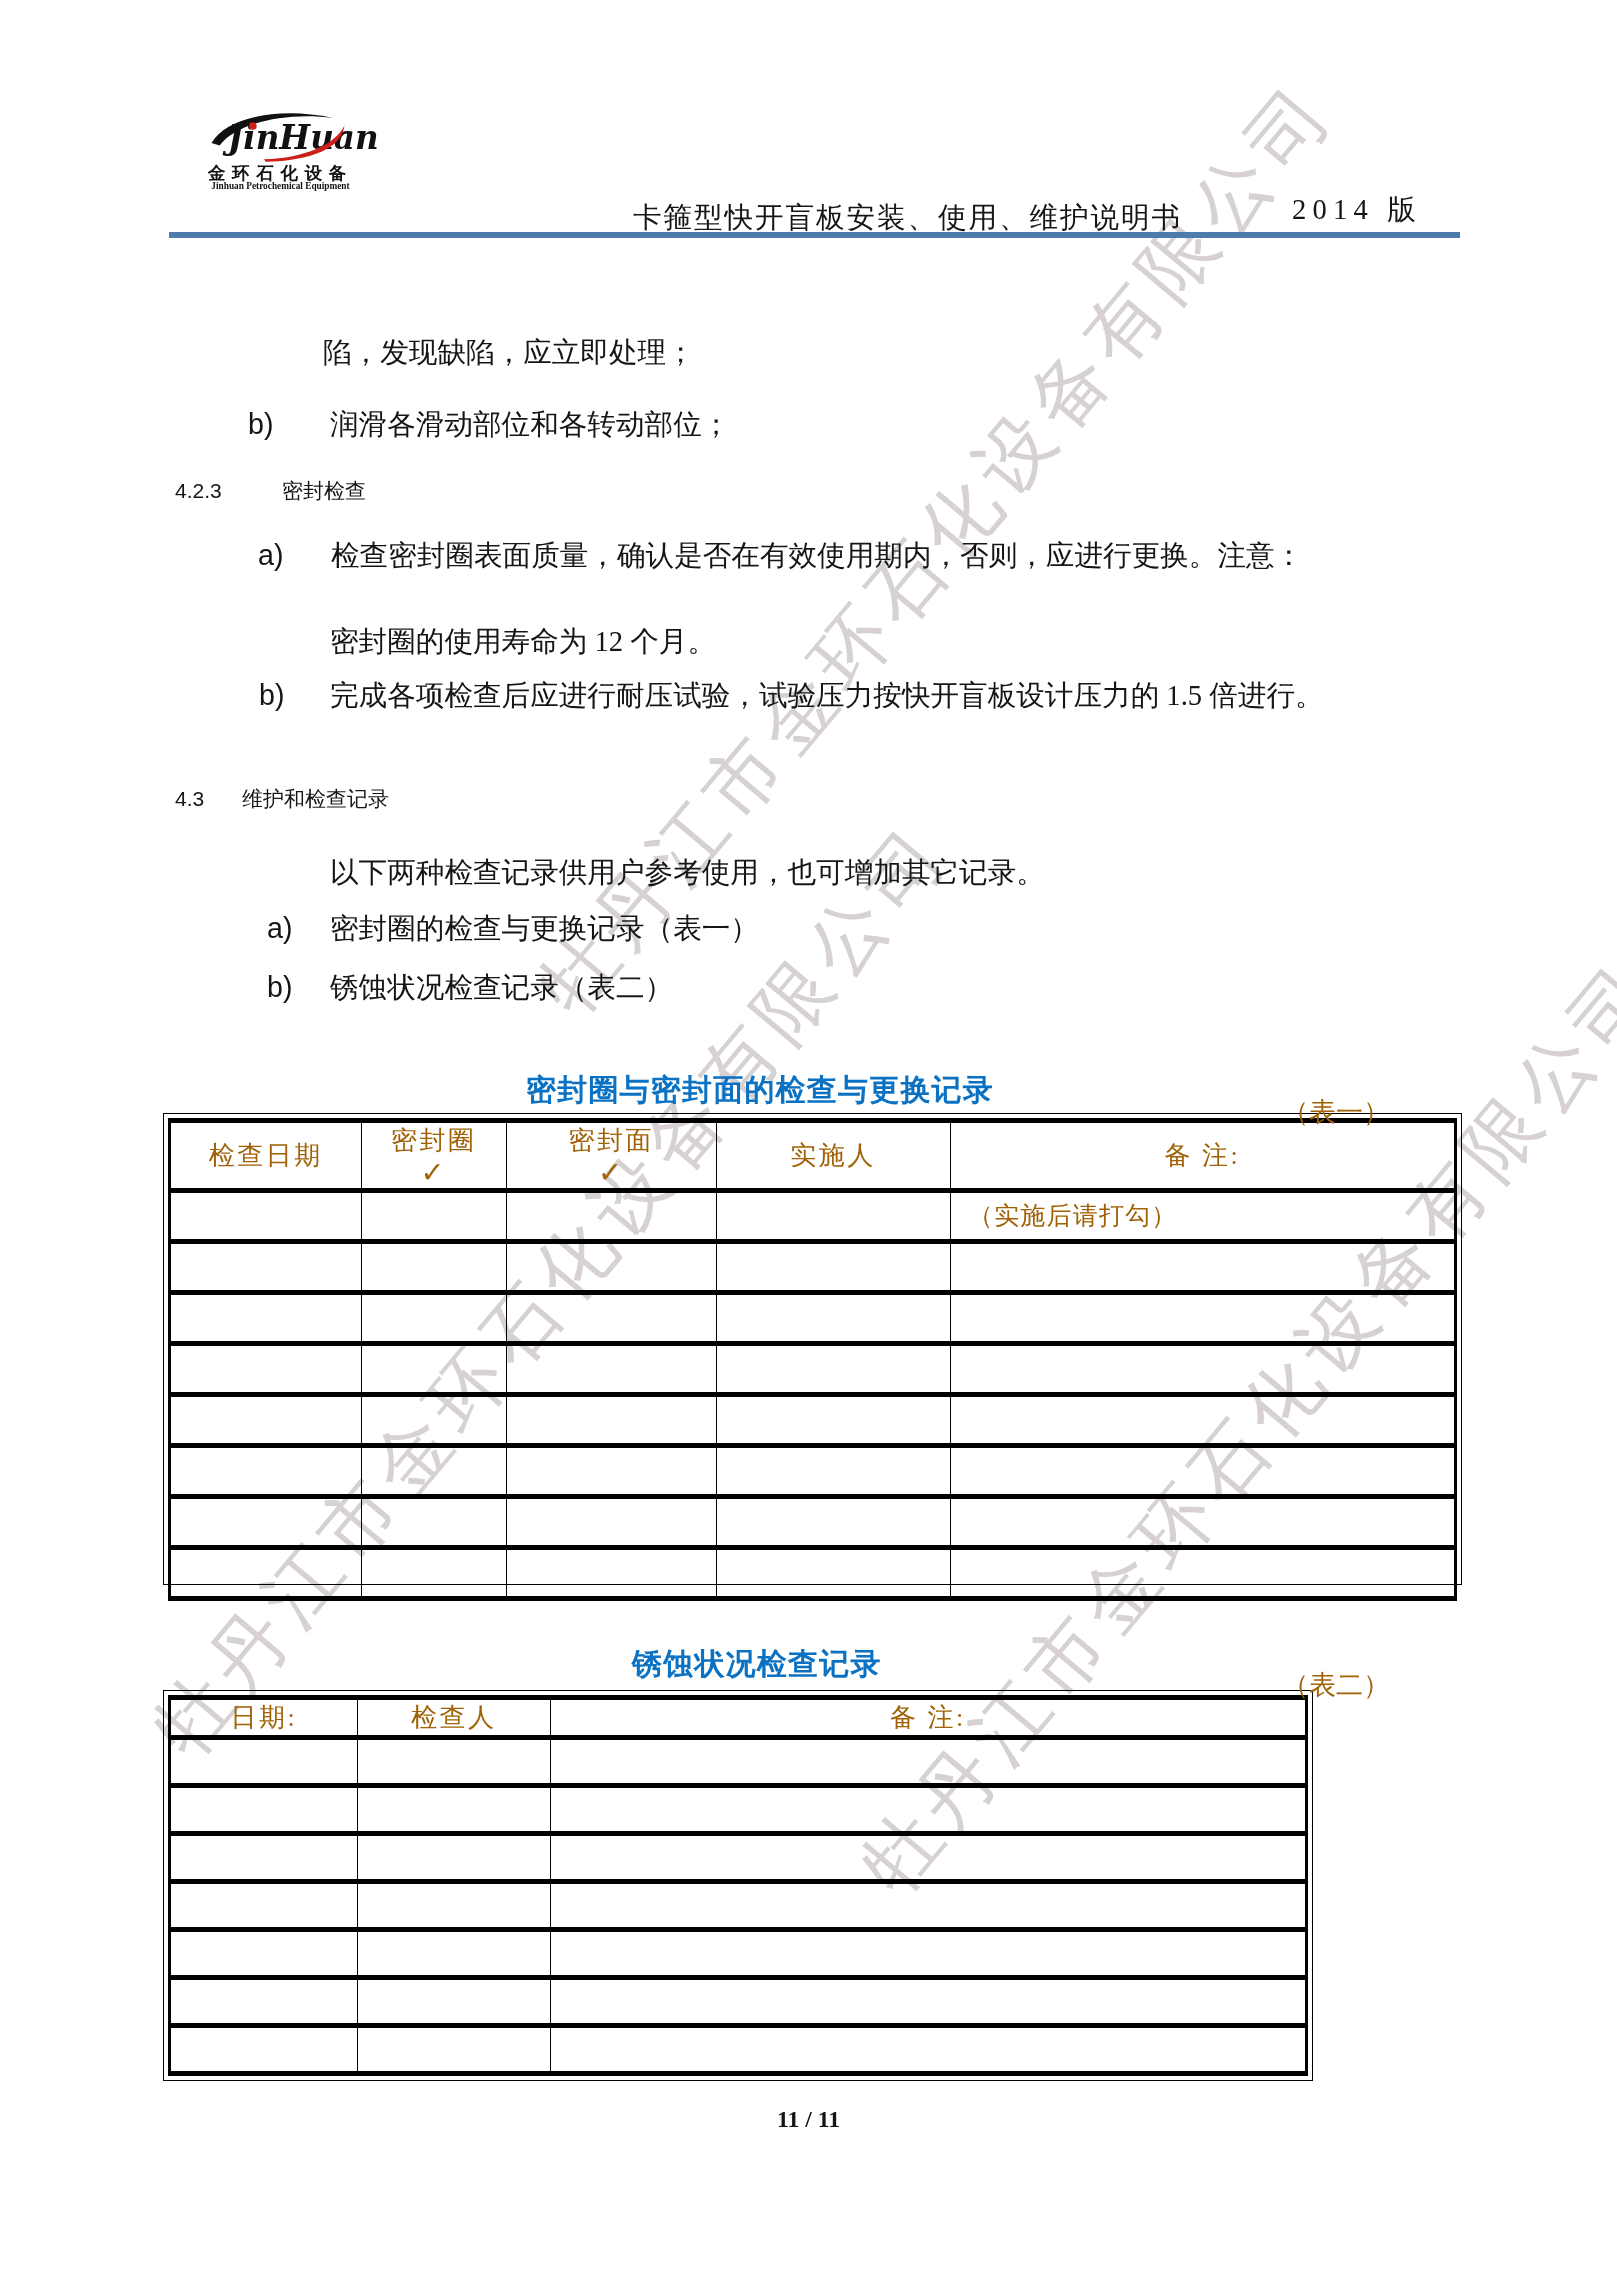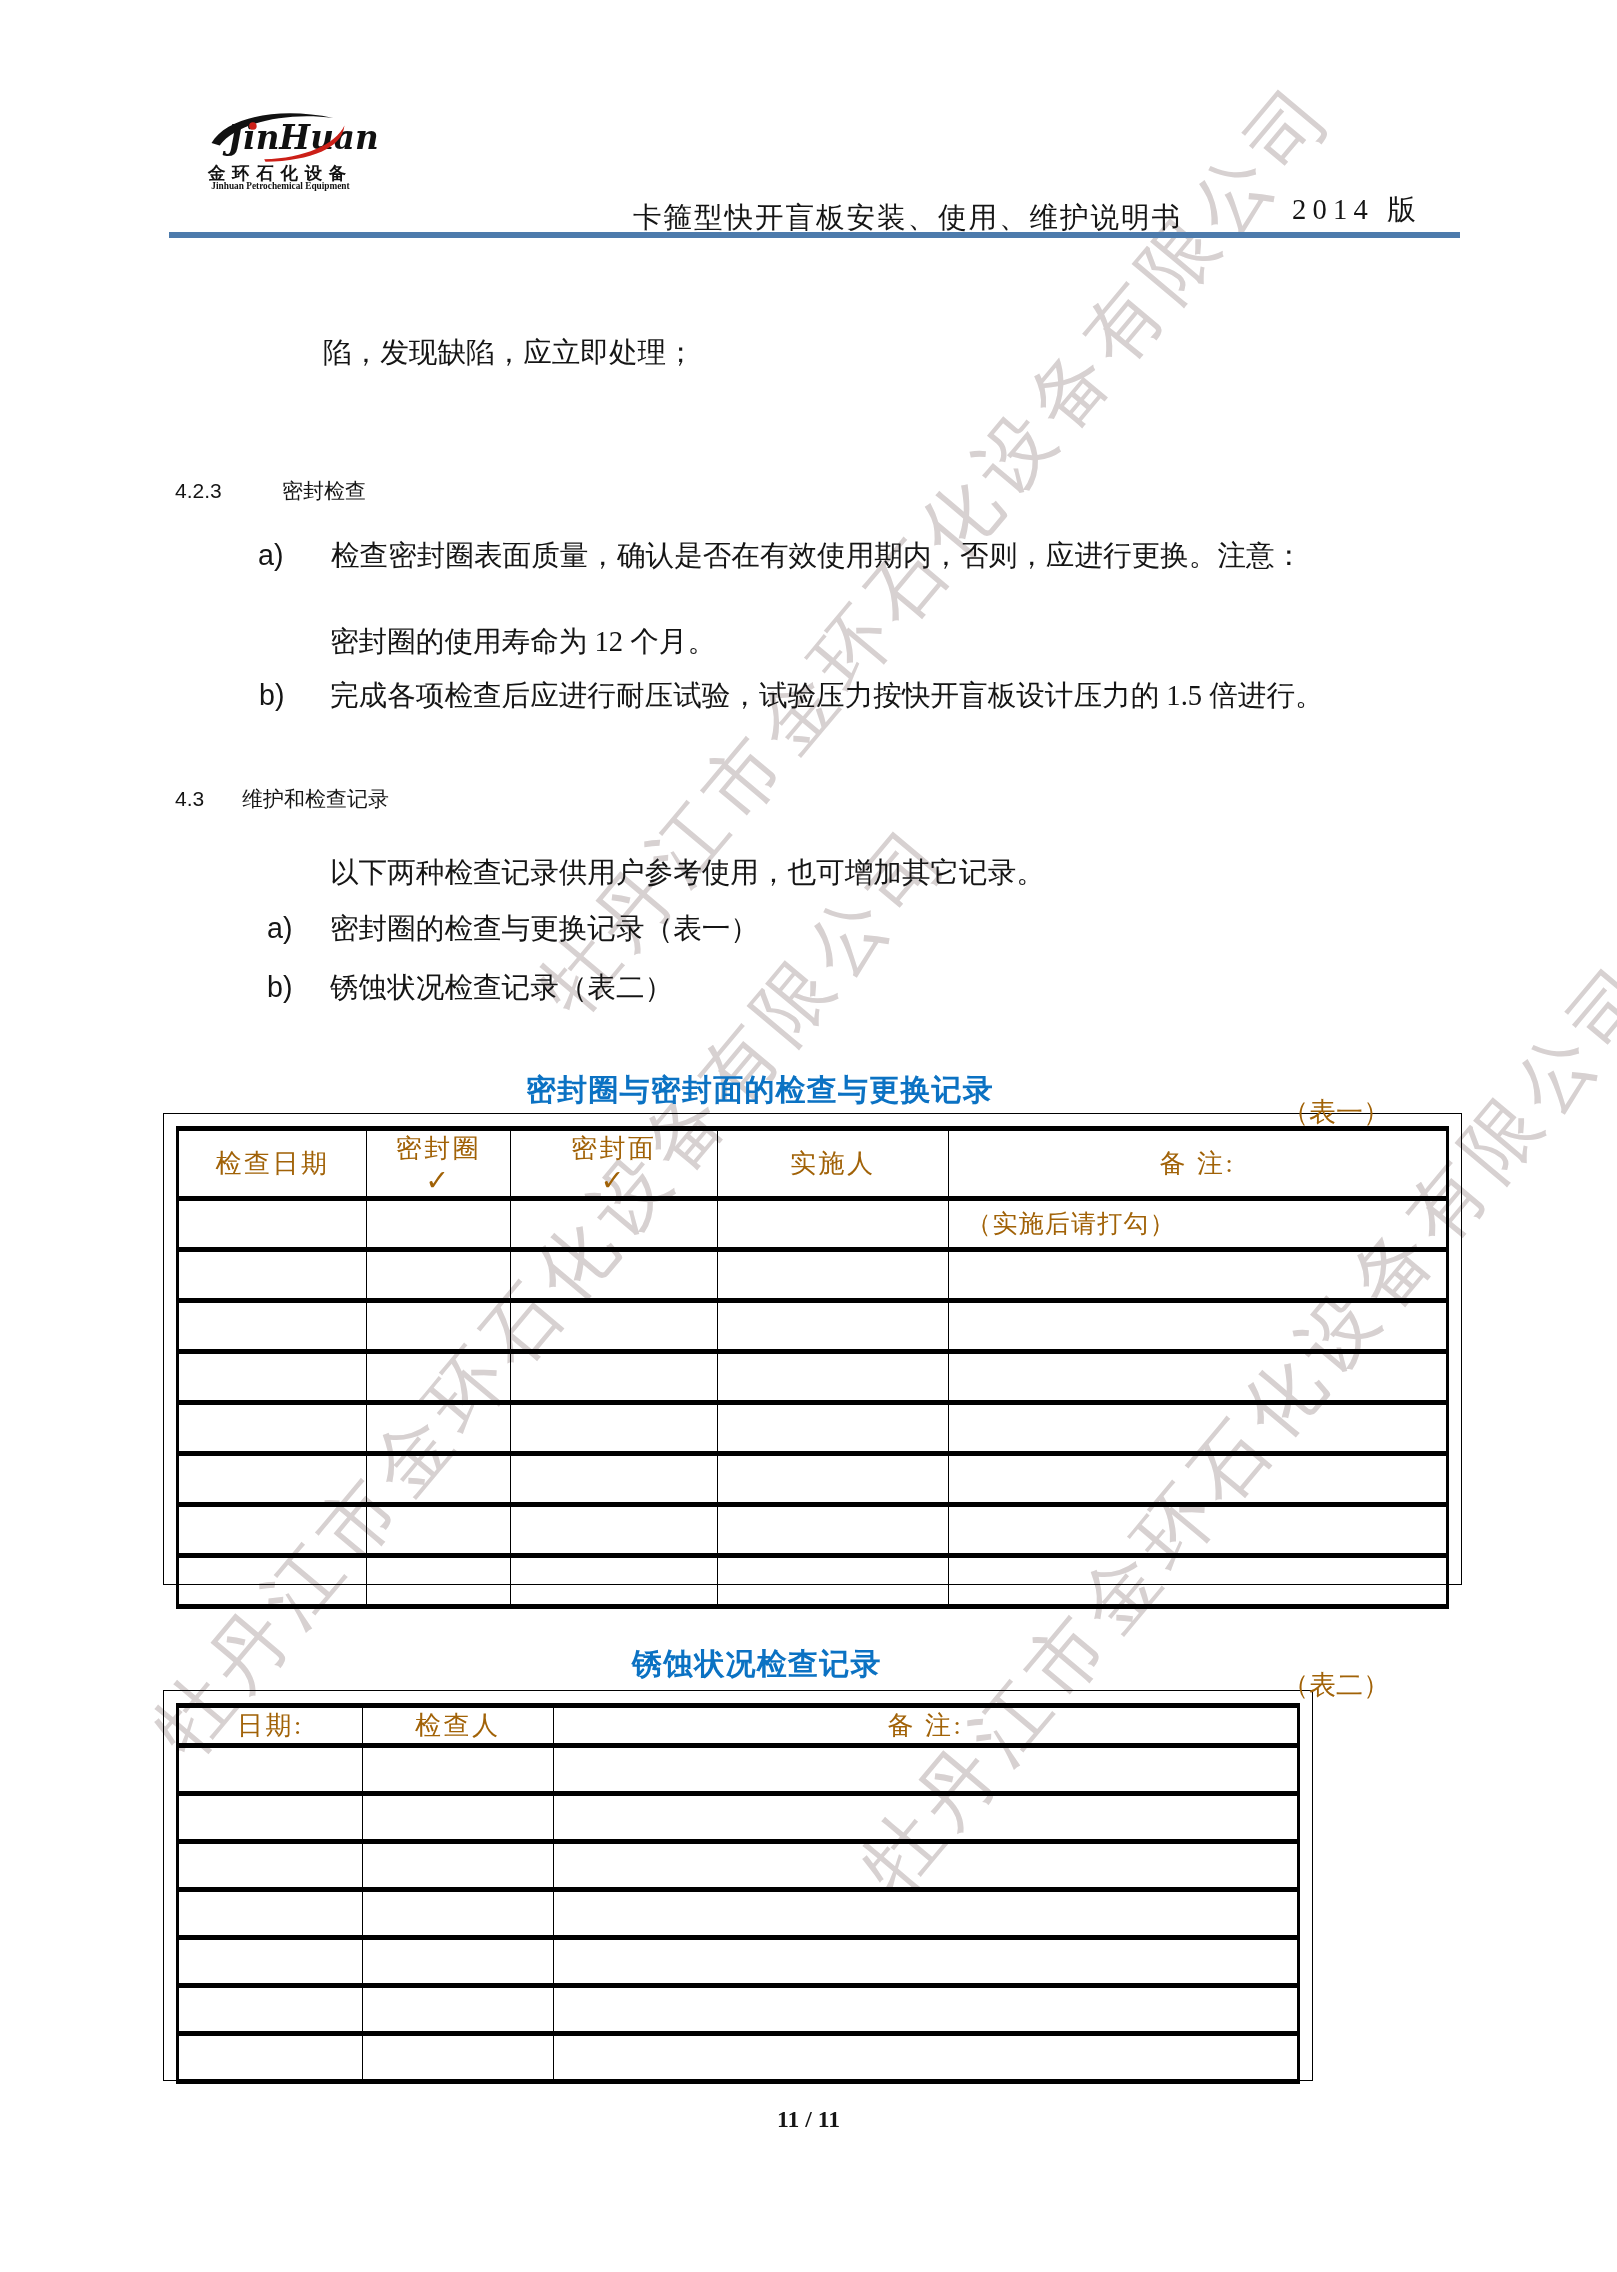--- a/index.html
+++ b/index.html
@@ -56,21 +56,21 @@
   .h-sans{font-family:"Liberation Sans","DejaVu Sans",sans-serif;font-weight:normal;font-size:21px;}
   
   .tbl-title{
     position:absolute;z-index:2;
     font-family:Liberation Mono, monospace;
     font-weight:bold;font-size:30px;letter-spacing:1.2px;white-space:nowrap;
   }
   .tbl-tag{position:absolute;z-index:2;font-size:27px;white-space:nowrap;}
   .dblwrap{
     position:absolute;z-index:1;
-    border:1.9px solid #000;padding:12px;box-sizing:border-box;background:transparent;
+    border:1.9px solid #000;padding:4px;box-sizing:border-box;background:transparent;
   }
   table.grid{
     width:100%;height:100%;
     border-collapse:collapse;table-layout:fixed;
     border:3.7px solid #000;background:transparent;
   }
   table.grid td,table.grid th{
     border-left:1.9px solid #000;border-right:1.9px solid #000;
     border-top:5px solid #000;border-bottom:5px solid #000;
     padding:0;background:transparent;
@@ -107,20 +107,23 @@
   </svg>
   <div class="logo-cn">金环石化设备</div>
   <div class="logo-en">Jinhuan Petrochemical Equipment</div>
 
   <div class="doc-title">卡箍型快开盲板安装、使用、维护说明书</div>
   <div class="doc-edition">2014 版</div>
   <div class="head-rule" style="background:#4d7bac;"></div>
 
   <div class="bline" style="left:323px;top:335px;">陷，发现缺陷，应立即处理；</div>
 
+  <div class="bline" style="left:248px;top:407px;">
+    <span class="marker" style="width:82px;">b)</span><span>润滑各滑动部位和各转动部位；</span>
+  </div>
 
   <div class="bline h-sans" style="left:175px;top:478px;">
     <span class="marker" style="width:107px;">4.2.3</span><span>密封检查</span>
   </div>
 
   <div class="bline" style="left:258px;top:538px;">
     <span class="marker" style="width:73px;">a)</span><span>检查密封圈表面质量，确认是否在有效使用期内，否则，应进行更换。注意：</span>
   </div>
   <div class="bline" style="left:330px;top:624px;">密封圈的使用寿命为 12 个月。</div>
 

